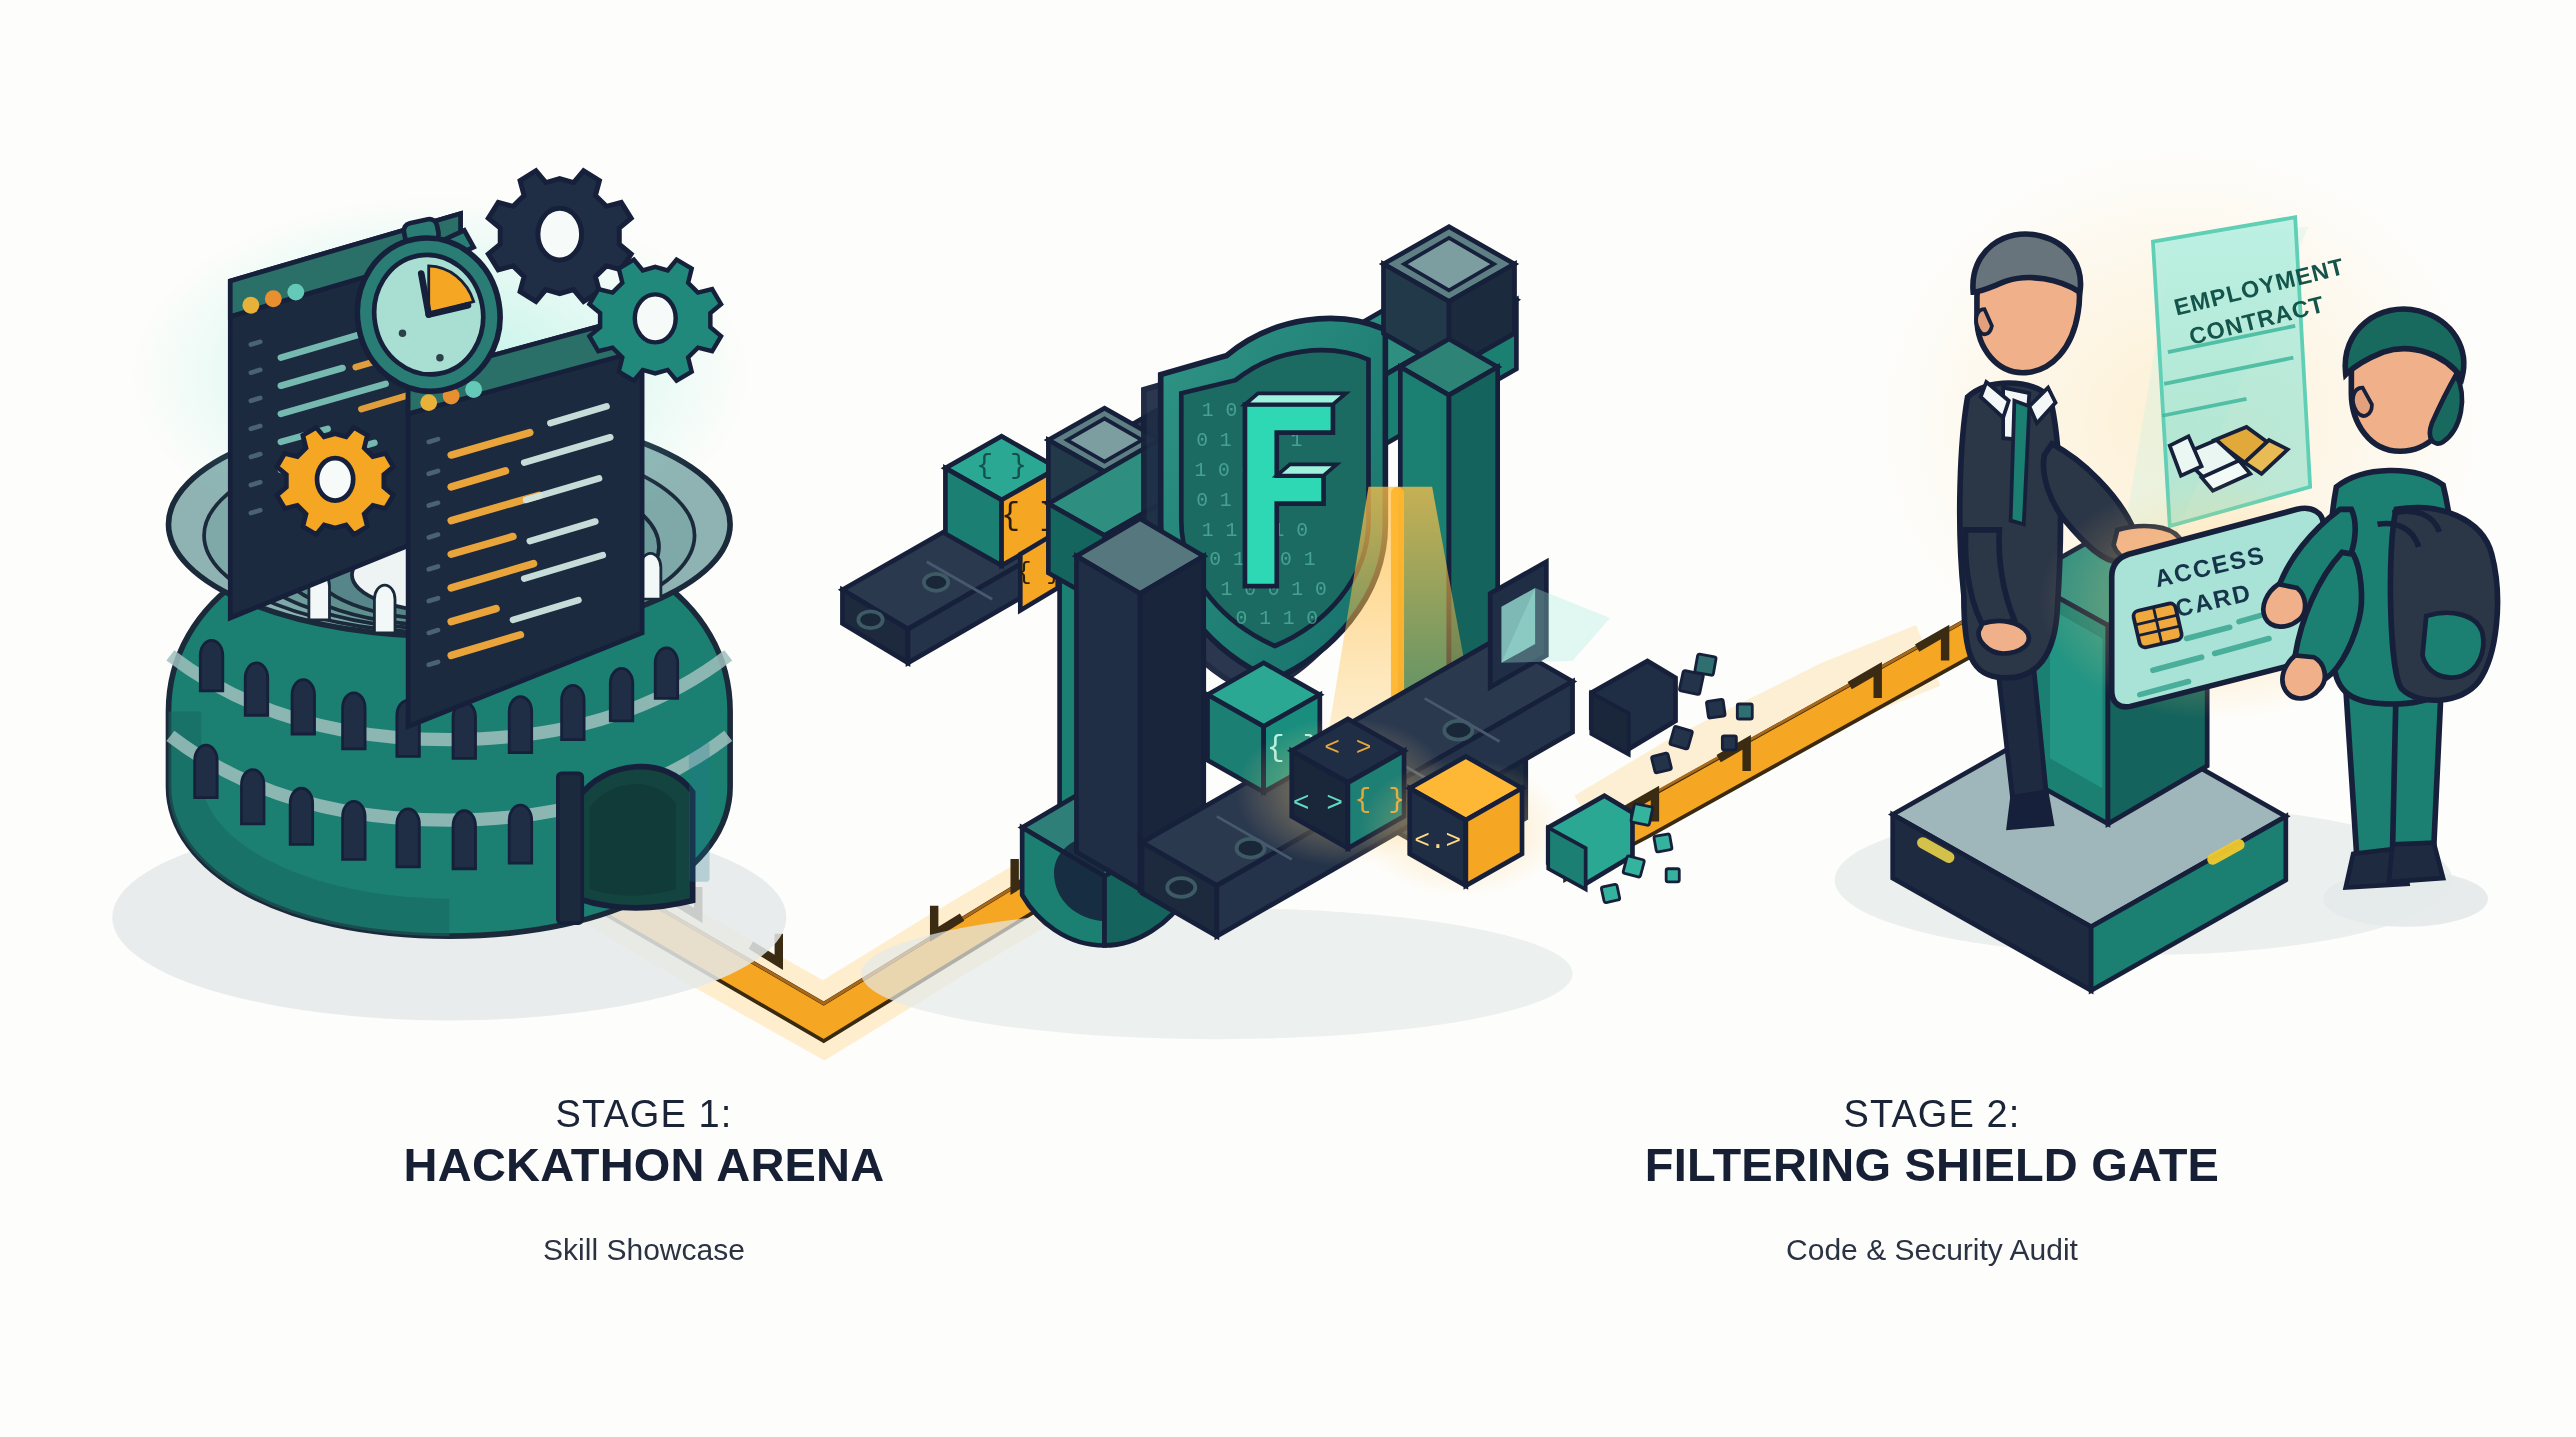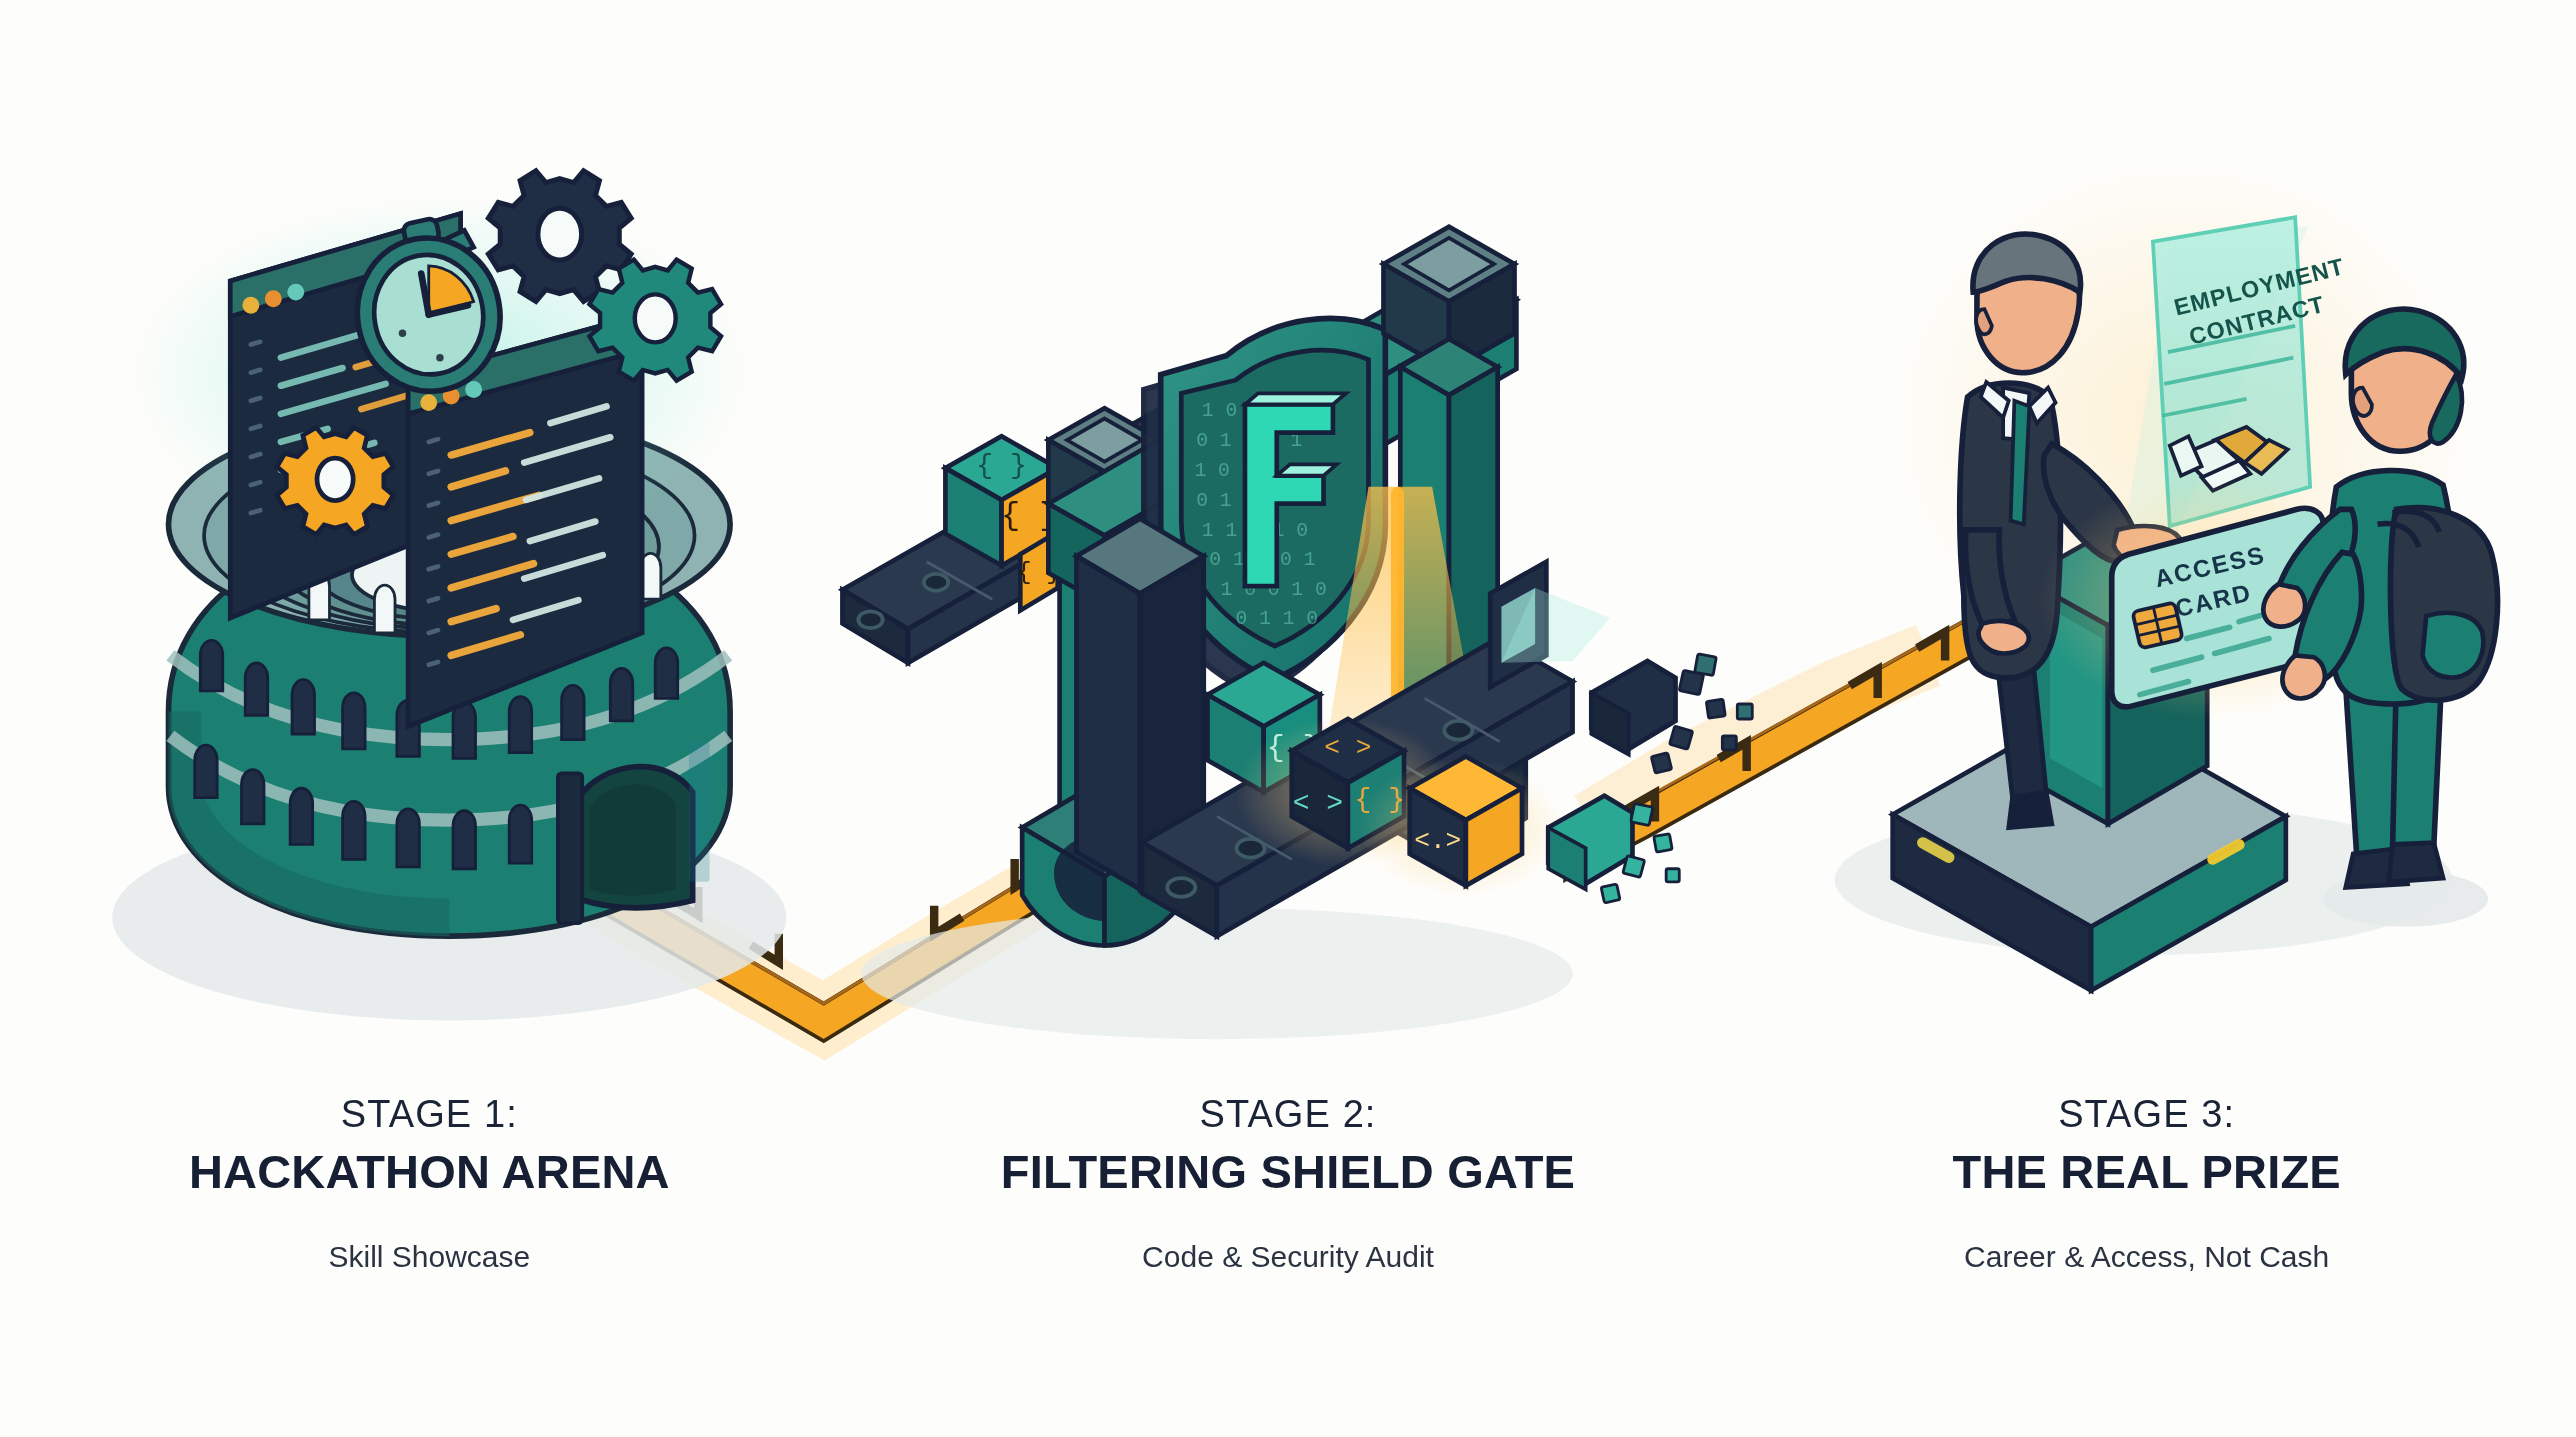--- a/index.html
+++ b/index.html
@@ -13,21 +13,21 @@
   #stage{position:absolute;inset:0;}
   .scene{position:absolute;left:0;top:0;width:2576px;height:1438px;}
   .labels{position:absolute;left:0;top:1095px;width:2576px;height:187px;display:flex;justify-content:space-between;}
   .label-col{flex:1 1 0;display:flex;flex-direction:column;align-items:center;}
   .stage-kicker{
     font-size:38px;letter-spacing:1.1px;color:#1b2436;font-weight:400;
     line-height:1.05;white-space:nowrap;
   }
   .stage-title{
     font-size:47px;font-weight:700;color:#161f33;letter-spacing:0.2px;
-    margin-top:12px;line-height:1.05;white-space:nowrap;
+    margin-top:5px;line-height:1.05;white-space:nowrap;
   }
   .stage-sub{
     font-size:30px;color:#2b3342;margin-top:44px;font-weight:400;white-space:nowrap;
   }
   svg{display:block;}
   .no-sel{user-select:none;}
 </style>
 </head>
 <body>
 
@@ -595,21 +595,16 @@
       <div class="stage-title">HACKATHON ARENA</div>
       <div class="stage-sub">Skill Showcase</div>
     </div>
 
     <div class="label-col">
       <div class="stage-kicker">STAGE 2:</div>
       <div class="stage-title">FILTERING SHIELD GATE</div>
       <div class="stage-sub">Code &amp; Security Audit</div>
     </div>
 
-    <div class="label-col">
-      <div class="stage-kicker">STAGE 3:</div>
-      <div class="stage-title">THE REAL PRIZE</div>
-      <div class="stage-sub">Career &amp; Access, Not Cash</div>
-    </div>
 
   </div>
 </div>
 
 
 </body></html>

